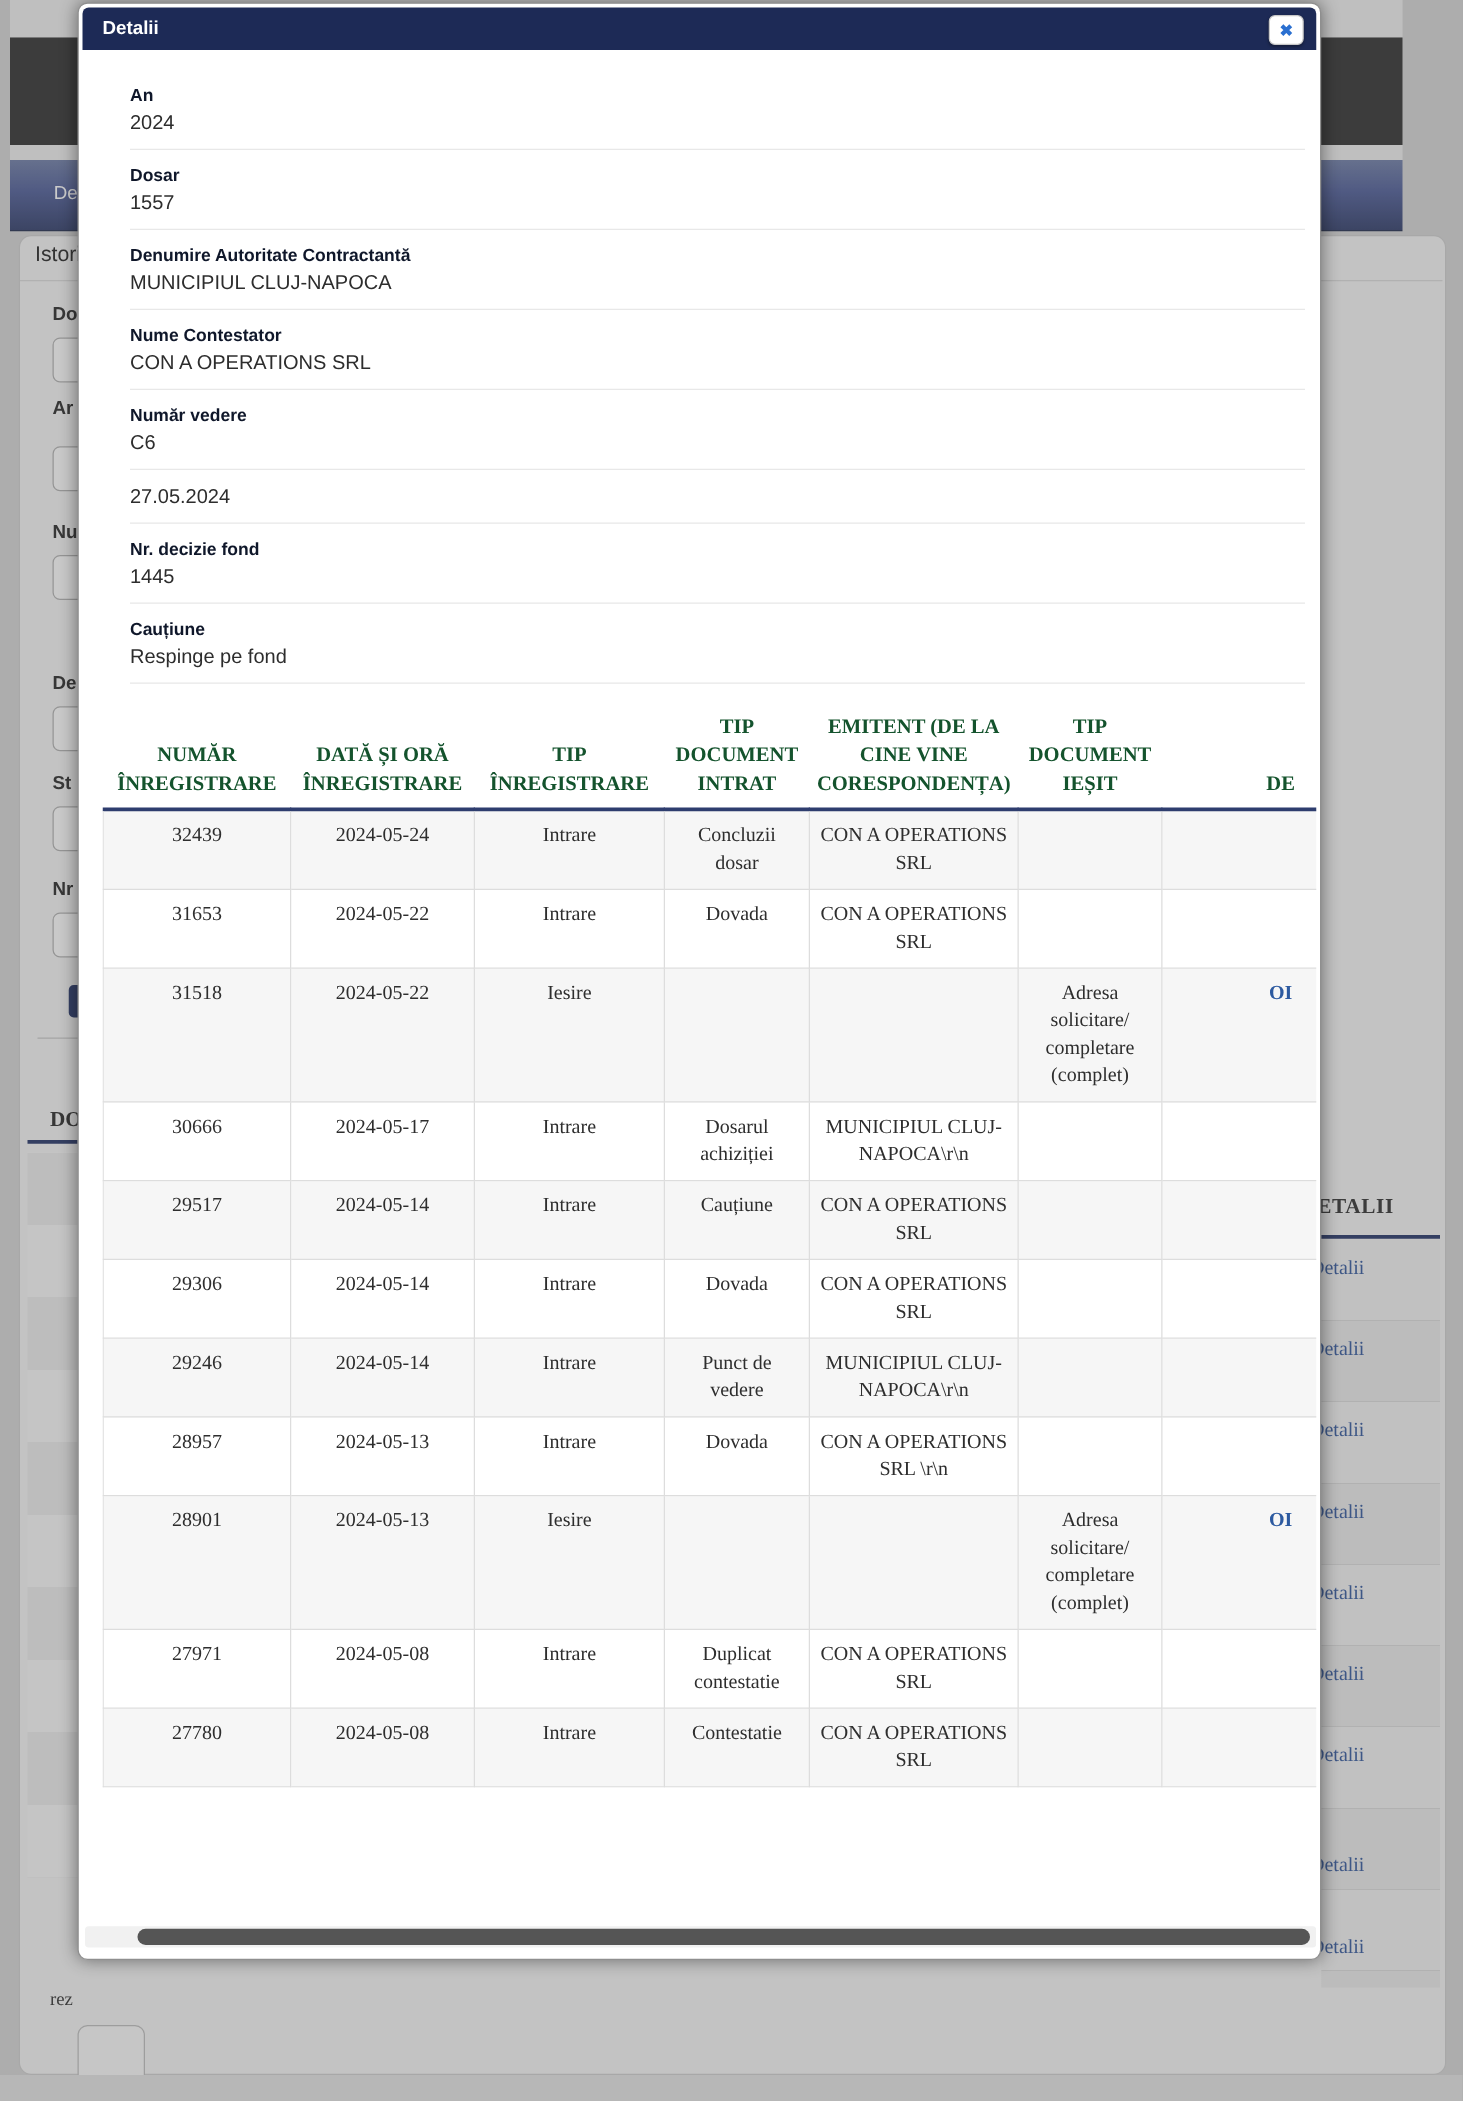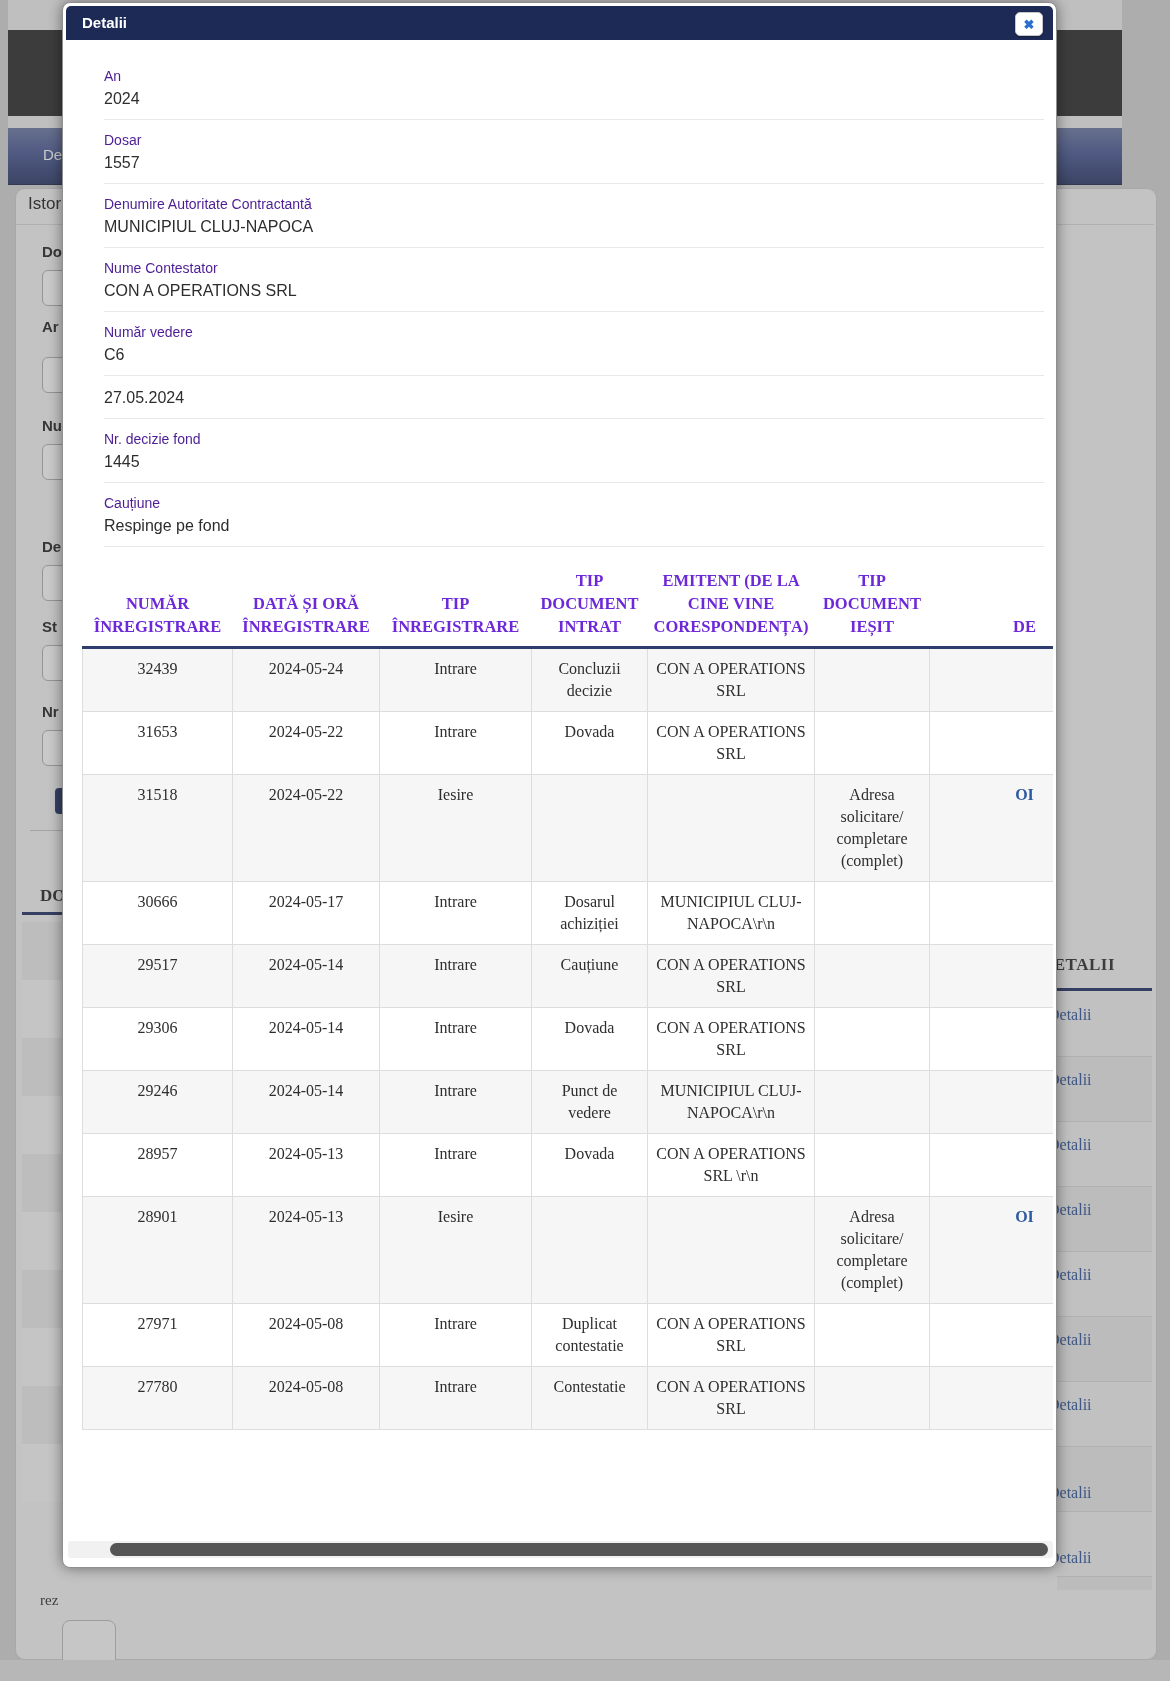--- a/index.html
+++ b/index.html
@@ -53,30 +53,30 @@
   .modal-title{position:absolute;left:16px;top:8px;color:#ffffff;
     font-size:15px;font-weight:bold;}
   .modal-close{position:absolute;right:10px;top:6px;width:26px;height:22px;
     background:#ffffff;border:1px solid #c8c8c8;border-radius:5px;cursor:pointer;
     display:flex;align-items:center;justify-content:center;box-shadow:0 1px 2px rgba(0,0,0,.3);}
   .modal-close .x{color:#2a6fd0;font-size:13px;font-weight:bold;line-height:1;}
   .modal-body{position:relative;height:1522px;overflow:hidden;}
 
   
   .fields{margin:28px 0 0 38px;width:940px;}
-  .field .flabel{font-size:14px;font-weight:normal;color:#4c1d95;line-height:17px;margin-bottom:4px;}
+  .field .flabel{font-size:14px;font-weight:bold;color:#0f172a;line-height:17px;margin-bottom:4px;}
   .field .fvalue{font-size:16px;color:#2d2d2d;line-height:20px;margin-bottom:10px;}
   .field .fsep{height:1px;background:#e8e8e8;margin-bottom:12px;}
 
   
   .table-clip{overflow:hidden;width:978px;margin:8px 0 0 16px;}
   table.dtable{border-collapse:collapse;table-layout:fixed;width:1037px;
     font-family:"Liberation Serif",serif;}
   .dtable thead th{vertical-align:bottom;text-align:center;font-weight:bold;
-    font-size:16.5px;line-height:23px;padding:10px 6px 8px;color:#6d28d9;}
+    font-size:16.5px;line-height:23px;padding:10px 6px 8px;color:#14532d;}
   .dtable thead tr{border-bottom:3px solid #2e3d6e;}
   .dtable tbody td{vertical-align:top;text-align:center;font-size:16px;line-height:22px;
     padding:9px 8px;border:1px solid #dddddd;color:#2e2e2e;}
   .dtable tbody tr:nth-child(odd){background:#f6f6f6;}
   .dtable td .doclink{color:#2d5aa0;font-weight:bold;cursor:pointer;}
 
   
   .hscroll{position:absolute;left:2px;bottom:4px;width:985px;height:17px;
     background:#f1f1f1;border-radius:3px;}
   .hscroll .thumb{position:absolute;left:42px;top:2px;width:938px;height:13px;
@@ -220,21 +220,21 @@
               <th>TIP DOCUMENT IEȘIT</th>
               <th>DE</th>
             </tr>
           </thead>
           <tbody>
 
               <tr>
                 <td>32439</td>
                 <td>2024-05-24</td>
                 <td>Intrare</td>
-                <td>Concluzii decizie</td>
+                <td>Concluzii dosar</td>
                 <td>CON A OPERATIONS SRL</td>
                 <td></td>
                 <td>
                   <span class="doclink"></span>
                 </td>
               </tr>
 
               <tr>
                 <td>31653</td>
                 <td>2024-05-22</td>

